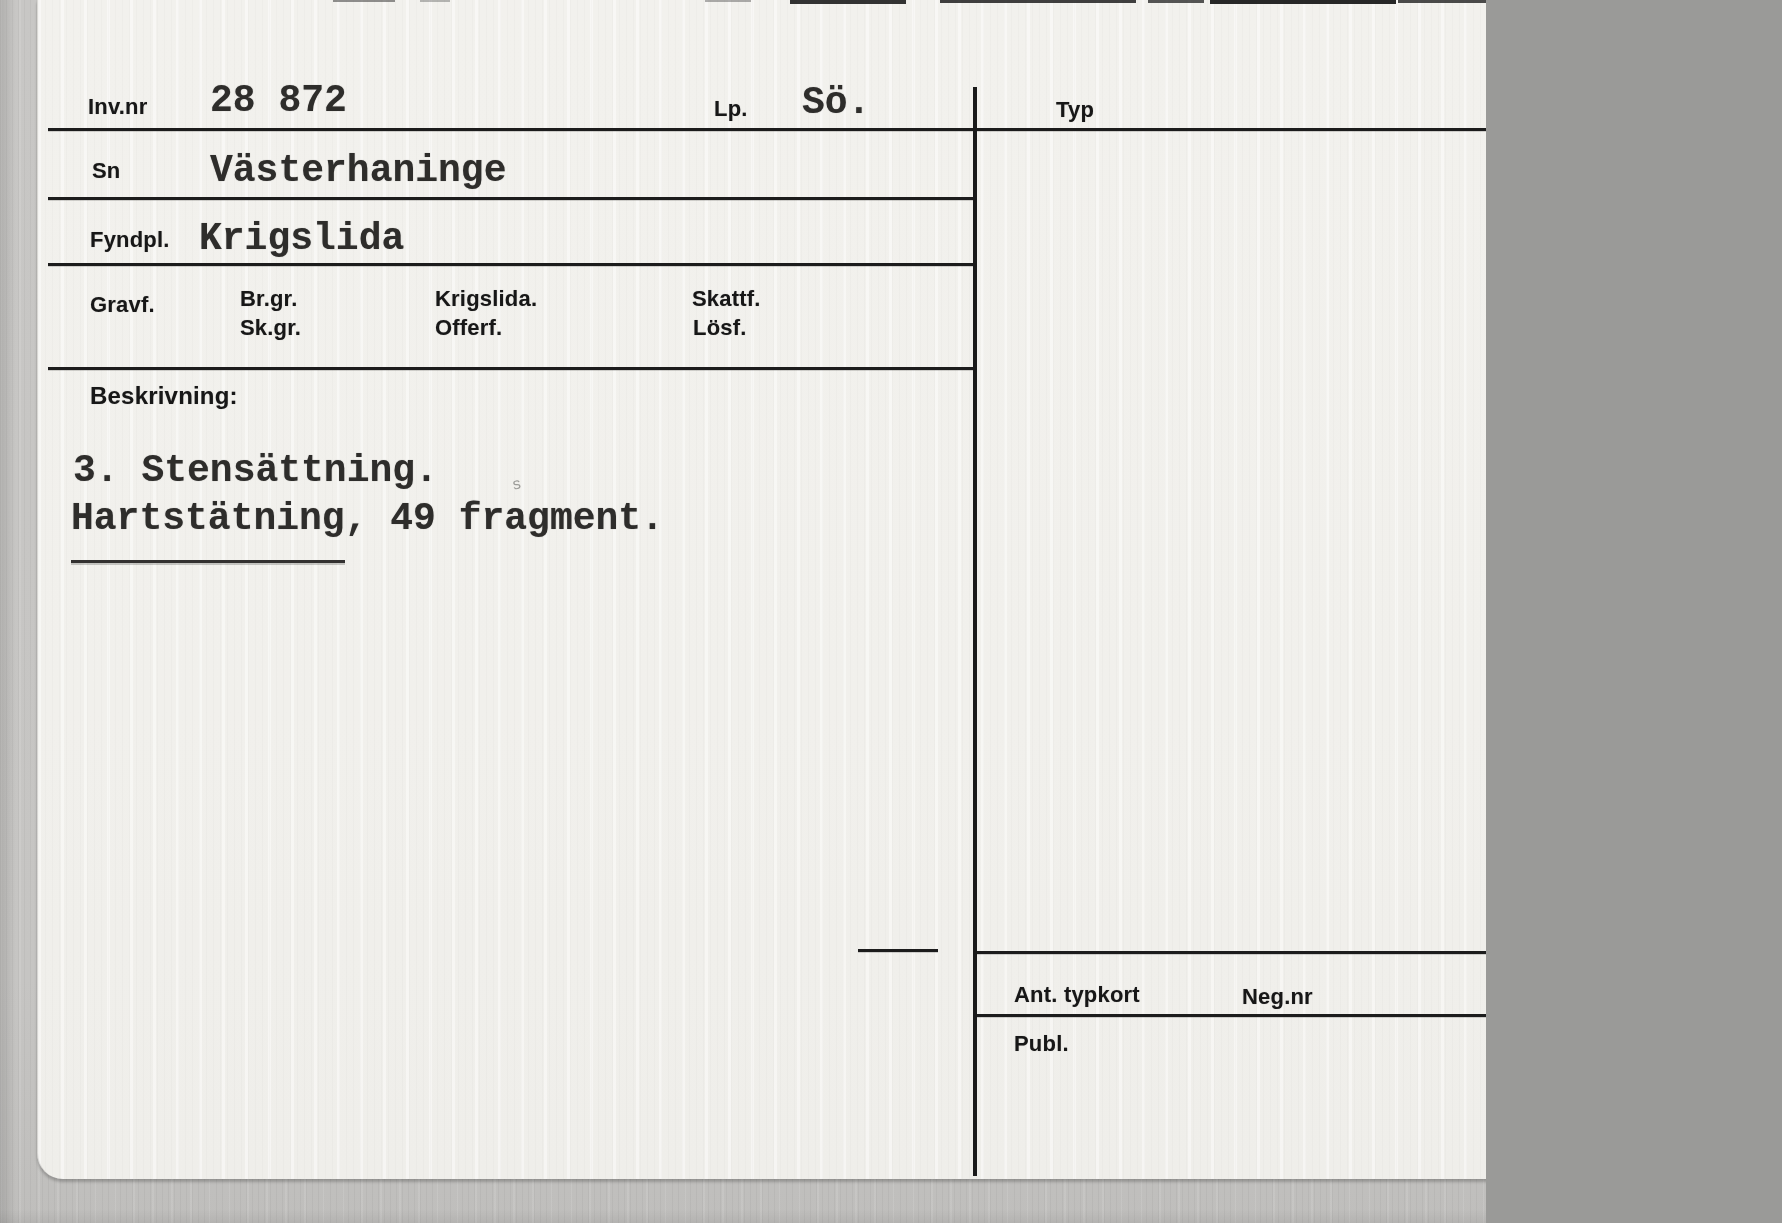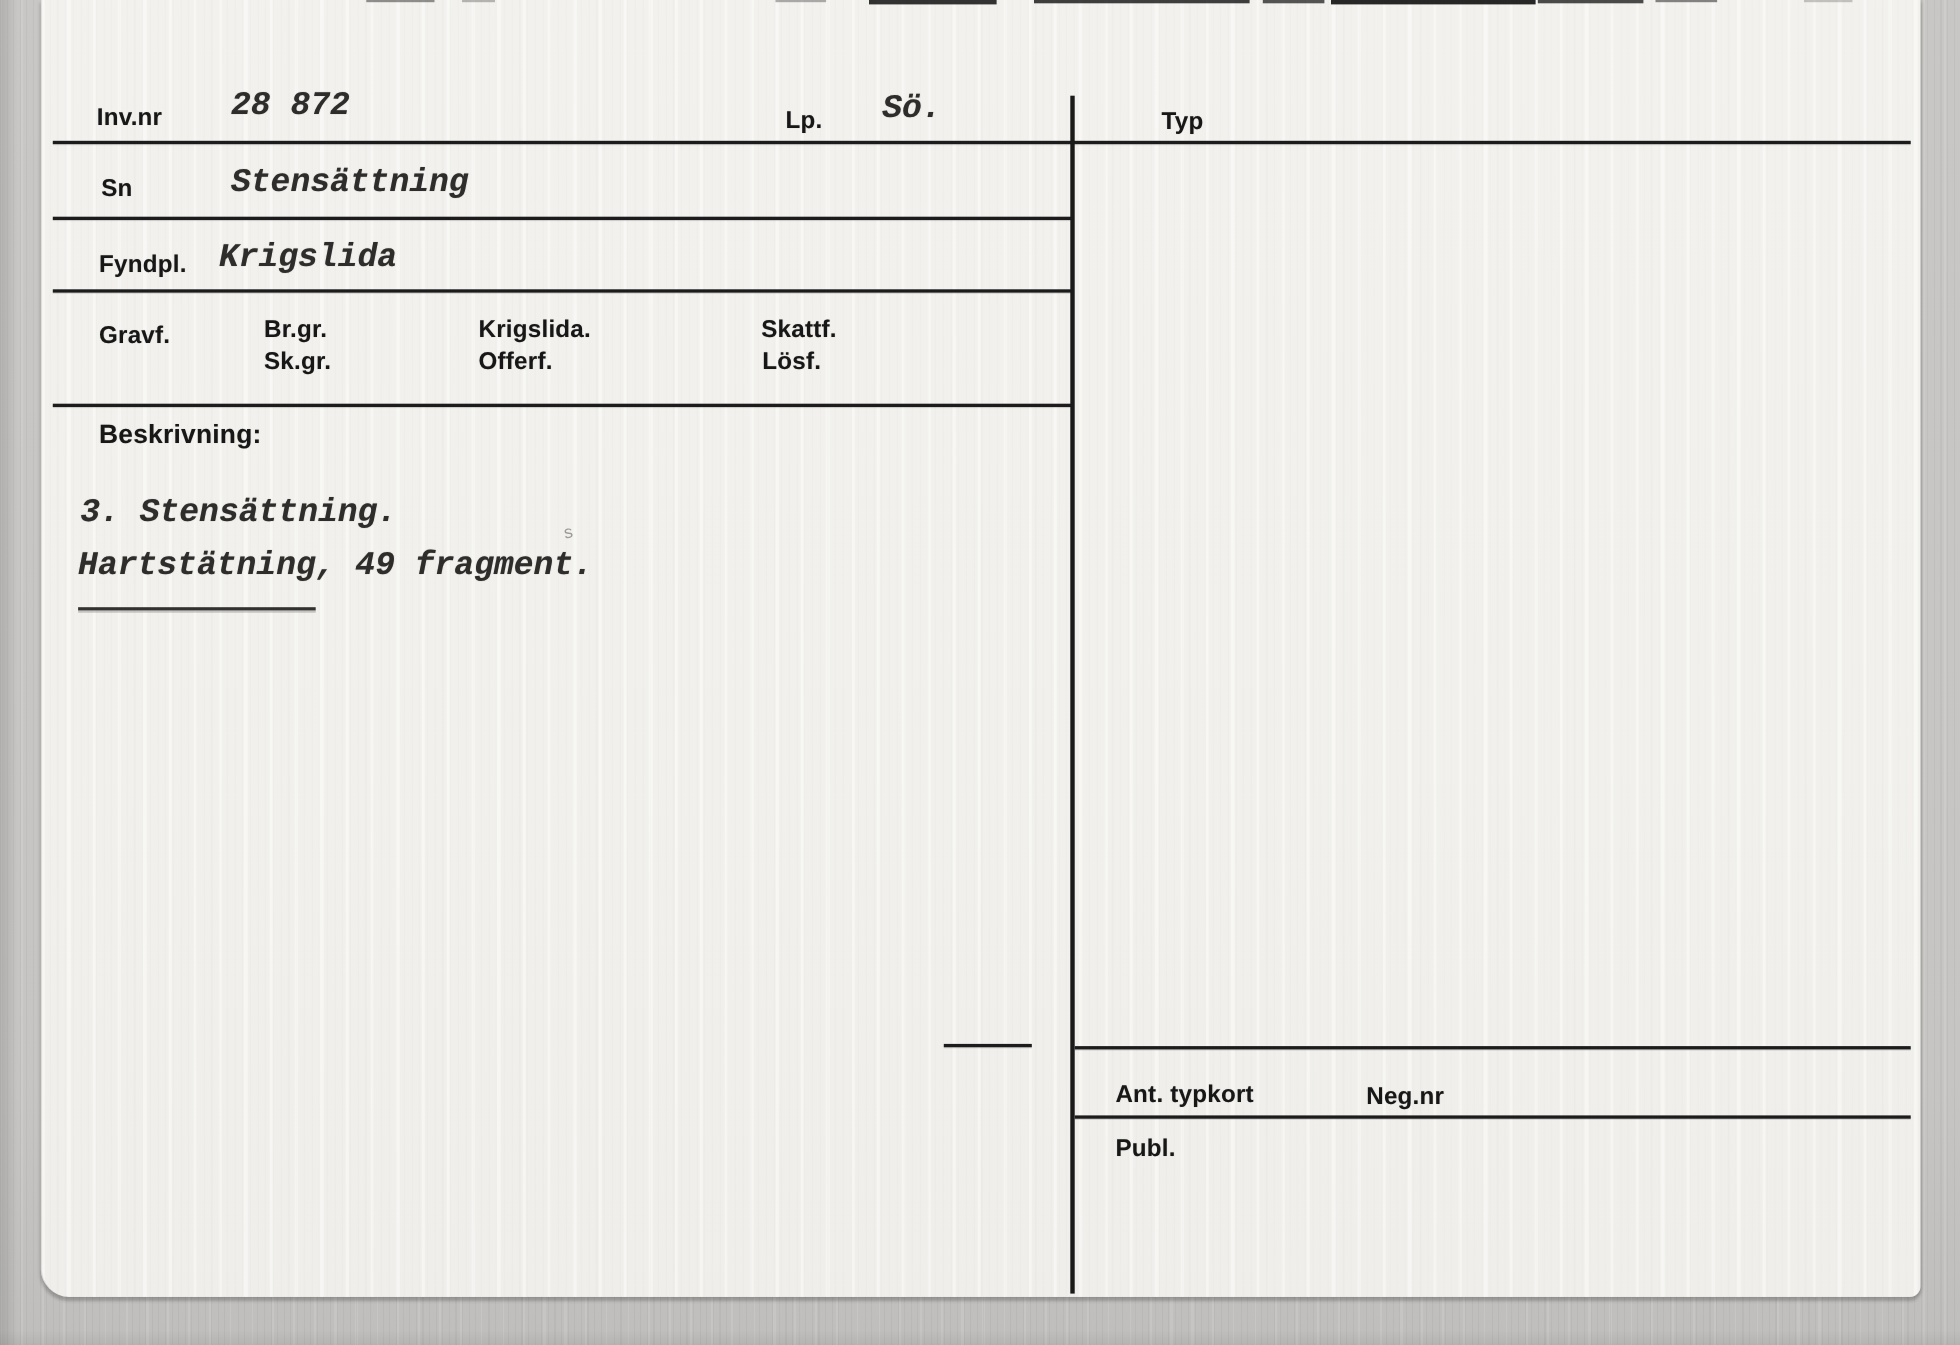--- a/index.html
+++ b/index.html
@@ -2,21 +2,21 @@
 <html><head>
 <meta charset="utf-8">
 <style>
   html, body {
     margin: 0;
     padding: 0;
     background: #9a9a98;
   }
   .scene {
     position: relative;
-    width: 1782px;
+    width: 1486px;
     height: 1223px;
     overflow: hidden;
     background:
       repeating-linear-gradient(90deg, rgba(0,0,0,0.035) 0 1px, rgba(0,0,0,0) 1px 6px),
       repeating-linear-gradient(90deg, rgba(255,255,255,0.06) 0 2px, rgba(0,0,0,0.015) 2px 19px),
       linear-gradient(180deg, #cbcac8 0%, #c9c8c6 80%, #c2c1bf 100%);
     font-family: "Liberation Sans", sans-serif;
   }
   .edge-shade-left {
     position: absolute; left: 0; top: 0; width: 16px; height: 100%;
@@ -61,27 +61,26 @@
     letter-spacing: 0.2px;
     text-shadow: 0 0 1px rgba(0,0,0,0.25);
     white-space: nowrap;
   }
   .lbl.big { font-size: 24px; text-align: center; }
   
   .typed {
     position: absolute;
     font-family: "Liberation Mono", "DejaVu Sans Mono", monospace;
     font-weight: 700;
-    font-size: 30px;
+    font-size: 38px;
     line-height: 1;
     color: #2e2d2b;
     letter-spacing: 0px;
     text-shadow: 0 0 1px rgba(40,40,40,0.4);
     white-space: nowrap;
-    font-style: italic;
   }
   .uline {
     border-bottom: 3px solid #333130;
     padding-bottom: 20px;
     box-shadow: 0 2px 0 rgba(60,58,56,0.25);
   }
   .pencil {
     position: absolute;
     font-family: "Liberation Mono", "DejaVu Sans Mono", monospace;
     font-size: 16px;
@@ -122,21 +121,21 @@
   <div class="hline" style="left:977px;top:951px;width:760px"></div>
   <div class="hline" style="left:977px;top:1014px;width:760px"></div>
 
   <div class="lbl" style="left:88px;top:96px">Inv.nr</div>
   <div class="typed" style="left:210px;top:82px">28 872</div>
   <div class="lbl" style="left:714px;top:98px">Lp.</div>
   <div class="typed" style="left:802px;top:84px">Sö.</div>
   <div class="lbl" style="left:1056px;top:99px">Typ</div>
 
   <div class="lbl" style="left:92px;top:160px">Sn</div>
-  <div class="typed" style="left:210px;top:152px">Stensättning</div>
+  <div class="typed" style="left:210px;top:152px">Västerhaninge</div>
 
   <div class="lbl" style="left:90px;top:229px">Fyndpl.</div>
   <div class="typed" style="left:199px;top:220px">Krigslida</div>
 
   <div class="lbl" style="left:90px;top:294px">Gravf.</div>
   <div class="lbl" style="left:240px;top:288px">Br.gr.</div>
   <div class="lbl" style="left:240px;top:317px">Sk.gr.</div>
   <div class="lbl" style="left:435px;top:288px">Krigslida.</div>
   <div class="lbl" style="left:435px;top:317px">Offerf.</div>
   <div class="lbl" style="left:692px;top:288px">Skattf.</div>

